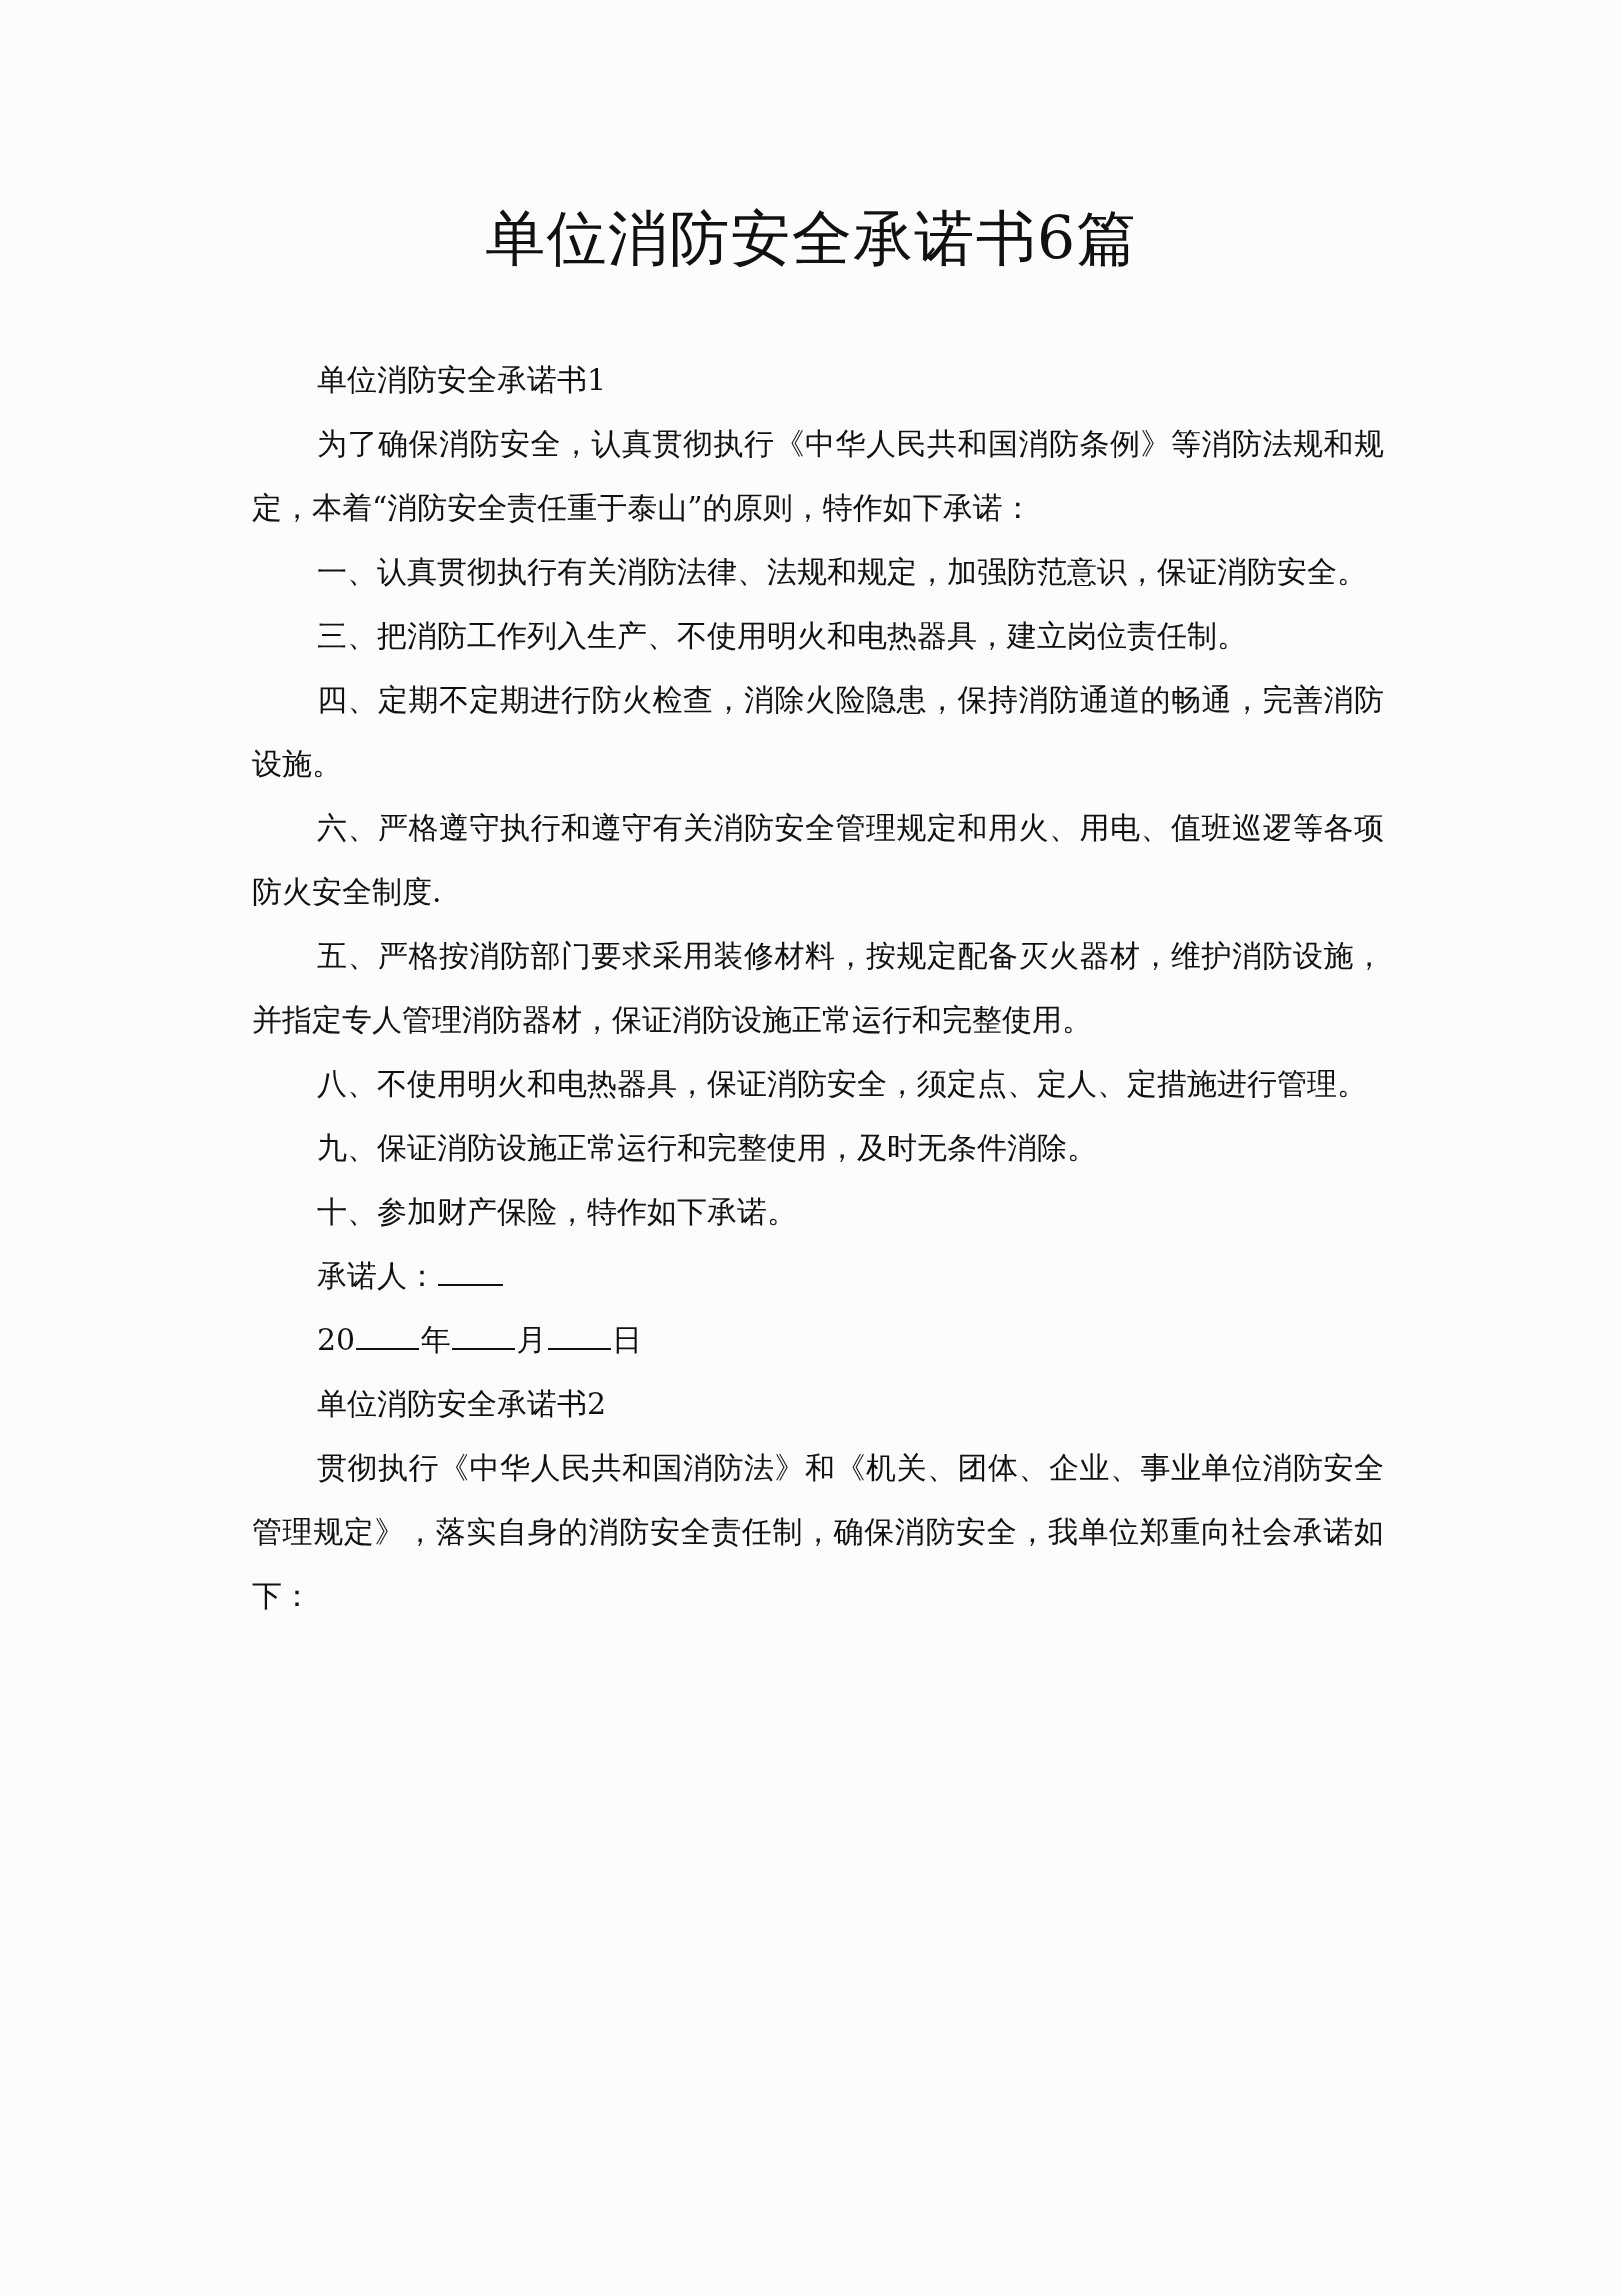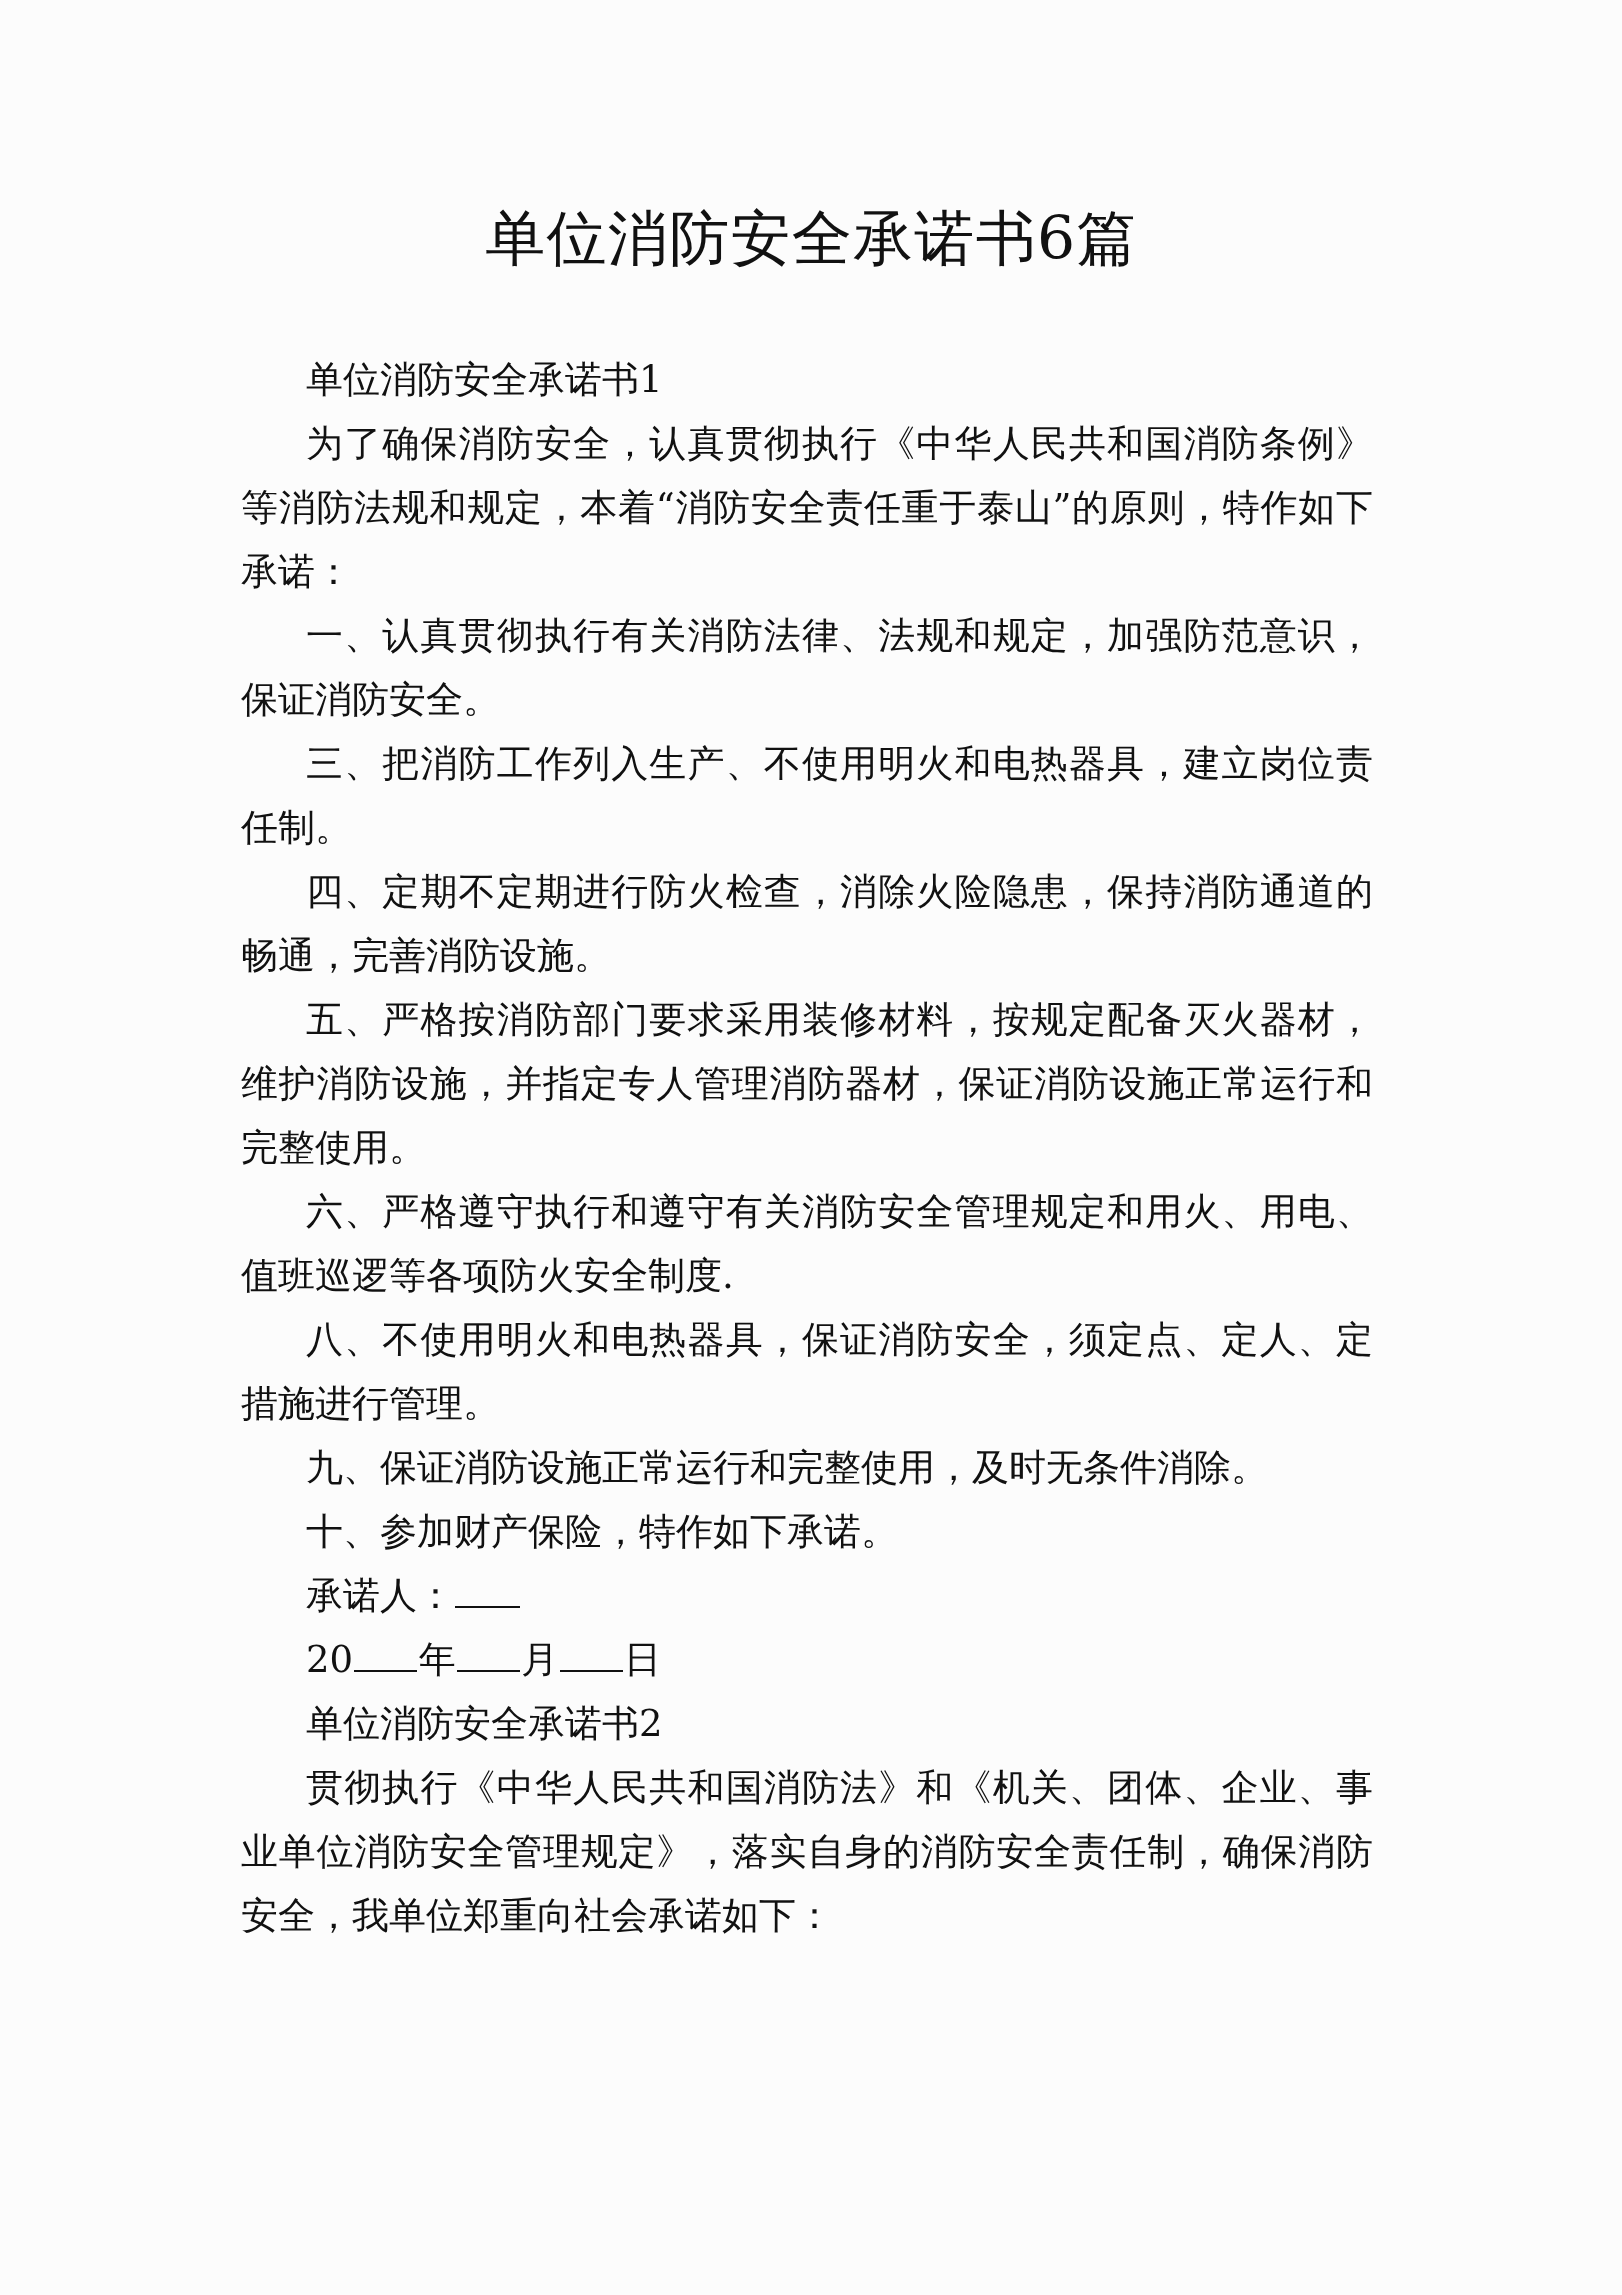--- a/index.html
+++ b/index.html
@@ -31,23 +31,23 @@
     text-align: center;
     font-size: 60px;
     line-height: 85px;
     letter-spacing: 1.3px;
     font-weight: normal;
     margin: 0;
   }
   .body {
     position: absolute;
     top: 348px;
-    left: 241px;
+    left: 252px;
     width: 1132px;
-    font-size: 37px;
+    font-size: 30px;
     line-height: 64px;
   }
   .para {
     margin: 0;
     text-indent: 65px;
     text-align: justify;
     text-justify: inter-character;
     word-break: break-all;
   }
   .blank {
@@ -68,22 +68,22 @@
   <h1 class="title">单位消防安全承诺书6篇</h1>
 
   <div class="body">
 
     <p class="para">单位消防安全承诺书1</p>
     <p class="para">为了确保消防安全，认真贯彻执行《中华人民共和国消防条例》等消防法规和规定，本着“消防安全责任重于泰山”的原则，特作如下承诺：</p>
 
     <p class="para">一、认真贯彻执行有关消防法律、法规和规定，加强防范意识，保证消防安全。</p>
     <p class="para">三、把消防工作列入生产、不使用明火和电热器具，建立岗位责任制。</p>
     <p class="para">四、定期不定期进行防火检查，消除火险隐患，保持消防通道的畅通，完善消防设施。</p>
+    <p class="para">六、严格遵守执行和遵守有关消防安全管理规定和用火、用电、值班巡逻等各项防火安全制度.</p>
     <p class="para">五、严格按消防部门要求采用装修材料，按规定配备灭火器材，维护消防设施，并指定专人管理消防器材，保证消防设施正常运行和完整使用。</p>
-    <p class="para">六、严格遵守执行和遵守有关消防安全管理规定和用火、用电、值班巡逻等各项防火安全制度.</p>
     <p class="para">八、不使用明火和电热器具，保证消防安全，须定点、定人、定措施进行管理。</p>
     <p class="para">九、保证消防设施正常运行和完整使用，及时无条件消除。</p>
     <p class="para">十、参加财产保险，特作如下承诺。</p>
 
     <p class="para">
       <span>承诺人：</span><span class="blank sign"></span>
     </p>
 
     <p class="para">
       <span>20</span><span class="blank date"></span><span>年</span><span class="blank date"></span><span>月</span><span class="blank date"></span><span>日</span>

